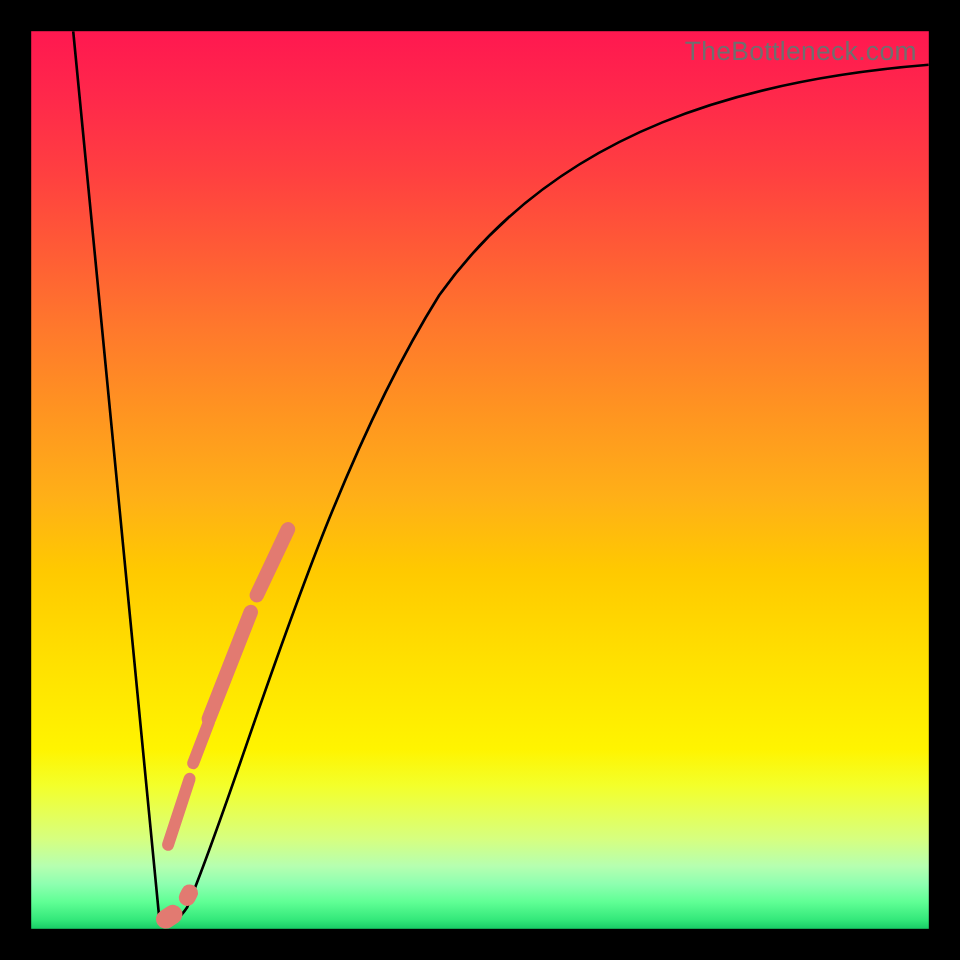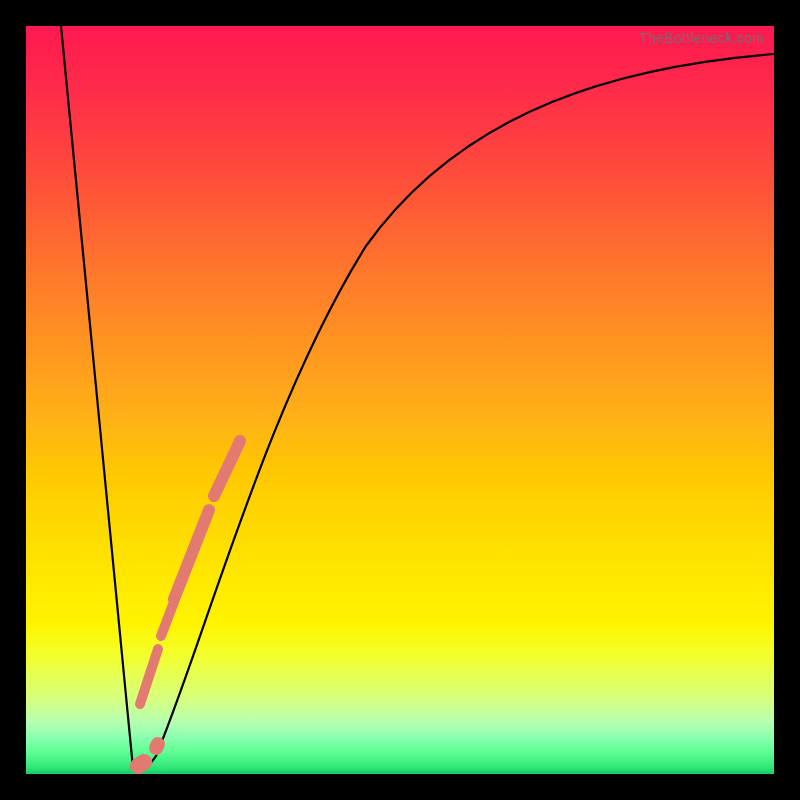--- a/index.html
+++ b/index.html
@@ -40,21 +40,21 @@
       #8effb0 95%,
       #60ff95 97%,
       #33e87a 99%,
       #18cc66 100%);
   }
   .watermark {
     position: absolute;
     top: 4px;
     right: 10px;
     color: #6f6f6f;
-    font-size: 14px;
+    font-size: 22px;
     font-weight: 500;
     letter-spacing: 0.3px;
     user-select: none;
   }
   svg.curve {
     position: absolute;
     inset: 0;
     width: 748px;
     height: 748px;
   }

